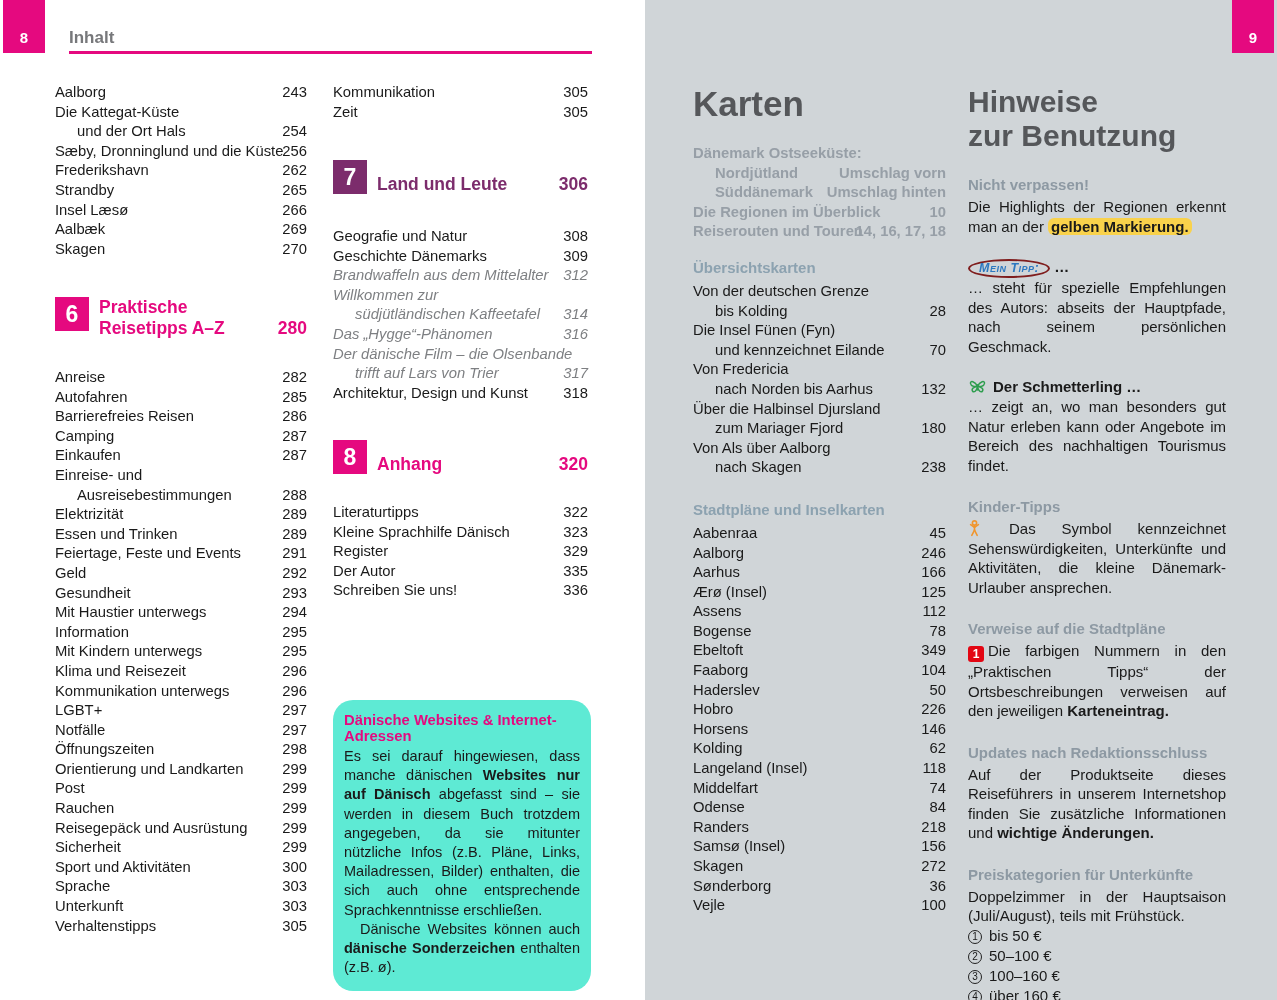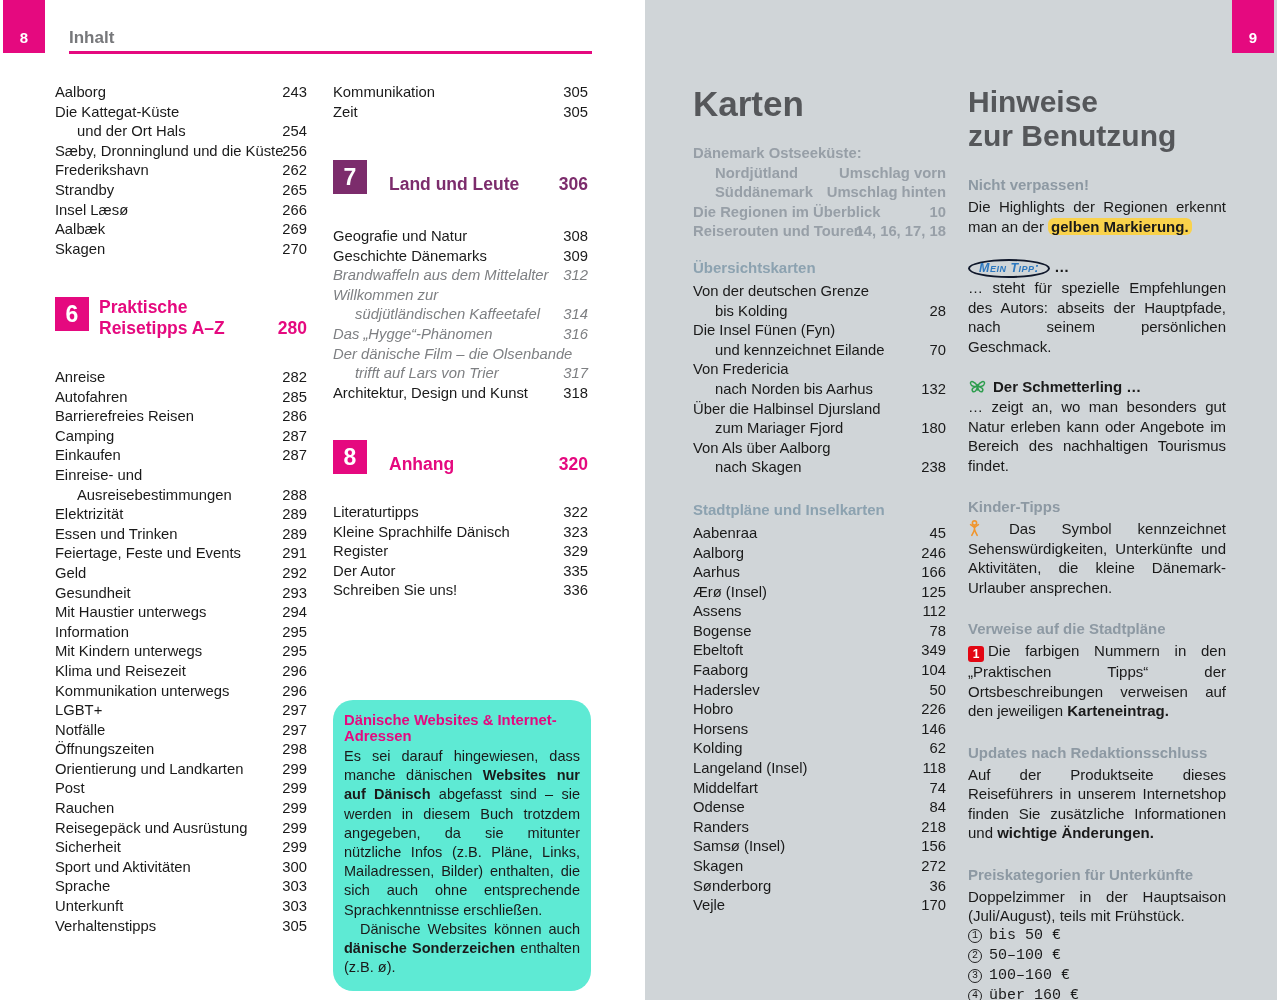--- a/index.html
+++ b/index.html
@@ -22,21 +22,21 @@
   .toc-row .pg{margin-left:6px;white-space:nowrap;text-align:right;}
   .toc-row.cont .lbl{padding-left:22px;}
   .toc-row.it{font-style:italic;color:#7d7f82;}
 
   
   .sec{position:absolute;display:flex;align-items:flex-start;width:252px;}
   .sec-badge{width:34px;height:34px;background:#e5097f;color:#fff;font-size:23px;font-weight:bold;
              display:flex;align-items:center;justify-content:center;flex:none;}
   .sec-badge.purple{background:#7c2c6c;}
   .sec-main{flex:1;padding-left:10px;display:flex;align-items:flex-end;}
-  .sec-one .sec-main{height:34px;margin-left:12px;}
+  .sec-one .sec-main{height:34px;}
   .sec-titles{flex:1;font-weight:bold;font-size:17.5px;line-height:20.5px;}
   .sec-page{font-weight:bold;font-size:17.5px;line-height:20.5px;margin-left:6px;}
   .pink{color:#e5097f;}
   .purple-t{color:#7c2c6c;}
 
   
   .infobox{position:absolute;left:333px;top:700px;width:258px;box-sizing:border-box;
            background:#5eead4;padding:12px 11px 14px;border-radius:20px;}
   .infobox h3{margin:0 0 3px;font-size:14.8px;color:#e5097f;}
   .infobox p{margin:0;font-size:14.5px;line-height:19.2px;text-align:justify;}
@@ -49,30 +49,30 @@
   .sub-head{margin:16px 0 4px;font-weight:bold;font-size:15px;line-height:20px;color:#8ca2b0;}
   .sub-head.mt{margin-top:22px;}
 
   
   .hcol{position:absolute;left:323px;top:85px;width:258px;}
   .hcol h1{margin:0;font-size:30px;line-height:34px;color:#55575a;}
   .h-head{margin:22px 0 2px;font-weight:bold;font-size:15px;line-height:20px;color:#8d99a3;}
   .hcol p{margin:0;font-size:15px;line-height:19.5px;text-align:justify;}
   .hl{background:#f9d24b;font-weight:bold;padding:0 3px;border-radius:6px;}
   .stamp-line{margin-top:22px;font-weight:bold;font-size:15px;}
-  .stamp{display:inline-block;border:2px solid #0f172a;border-radius:50%;padding:0 9px 1px;
+  .stamp{display:inline-block;border:2px solid #7f1d1d;border-radius:50%;padding:0 9px 1px;
          color:#2d78c0;font-style:italic;font-weight:bold;font-size:12.5px;letter-spacing:.5px;
          font-variant:small-caps;}
   .icon-head{margin-top:22px;margin-bottom:2px;font-weight:bold;font-size:15px;
              display:flex;align-items:center;gap:6px;}
   .badge1{display:inline-block;width:16px;height:16px;background:#e30613;border-radius:3px;
           color:#fff;font-weight:bold;font-size:12px;line-height:16px;text-align:center;
           margin-right:4px;vertical-align:-2px;}
   .child-ic{vertical-align:-3px;margin-right:2px;}
-  .price-row{font-size:15px;line-height:20px;font-family:Liberation Mono, monospace;}
+  .price-row{font-size:15px;line-height:20px;}
   .circ{display:inline-block;width:14px;height:14px;border:1.4px solid #222;border-radius:50%;
         font-size:10px;line-height:12px;text-align:center;margin-right:7px;vertical-align:1px;
         box-sizing:border-box;}
 </style>
 </head>
 <body>
 
 <div class="spread">
 
   <div>
@@ -584,21 +584,21 @@
             <span class="pg">272</span>
           </div>
 
           <div class="toc-row">
             <span class="lbl">Sønderborg</span>
             <span class="pg">36</span>
           </div>
 
           <div class="toc-row">
             <span class="lbl">Vejle</span>
-            <span class="pg">170</span>
+            <span class="pg">100</span>
           </div>
         </div>
     </div>
 
     <div class="hcol">
       <h1>
         <div>Hinweise</div>
         <div>zur Benutzung</div>
       </h1>
 

